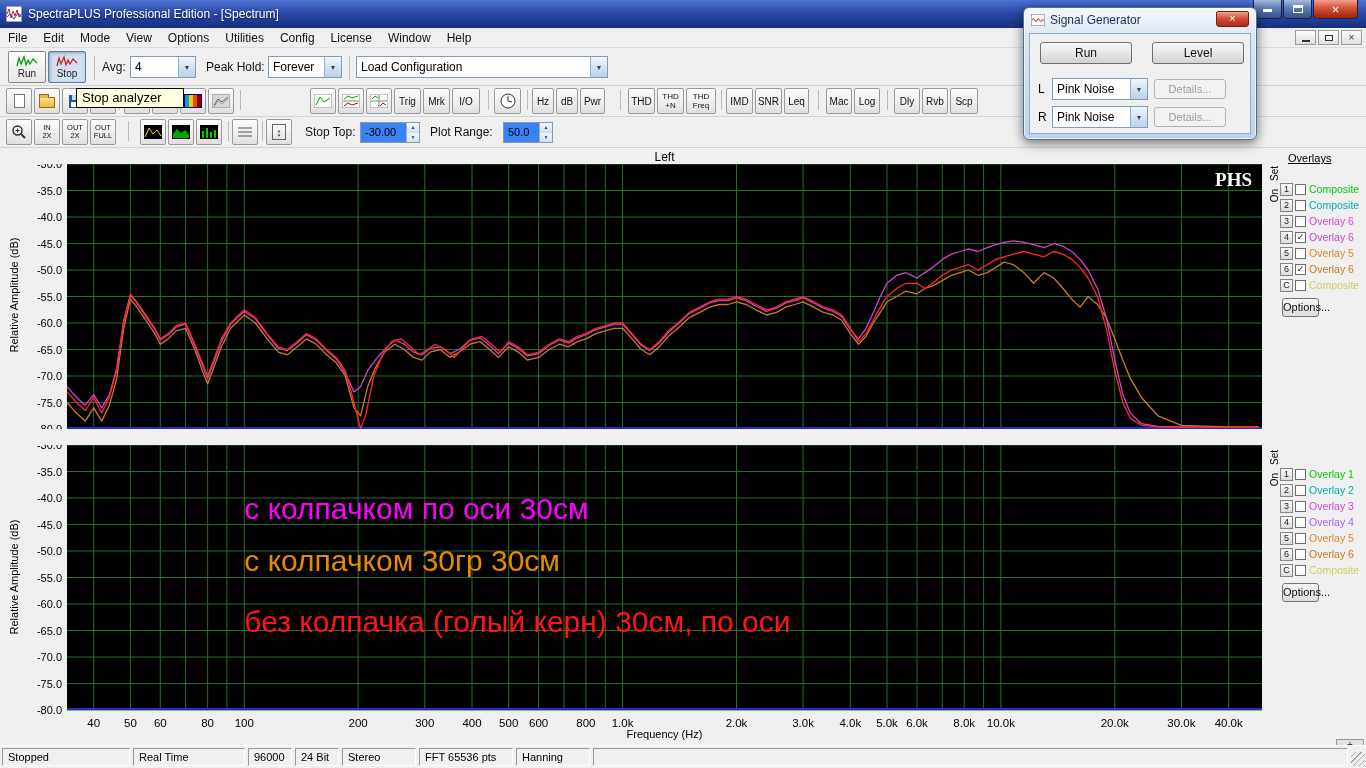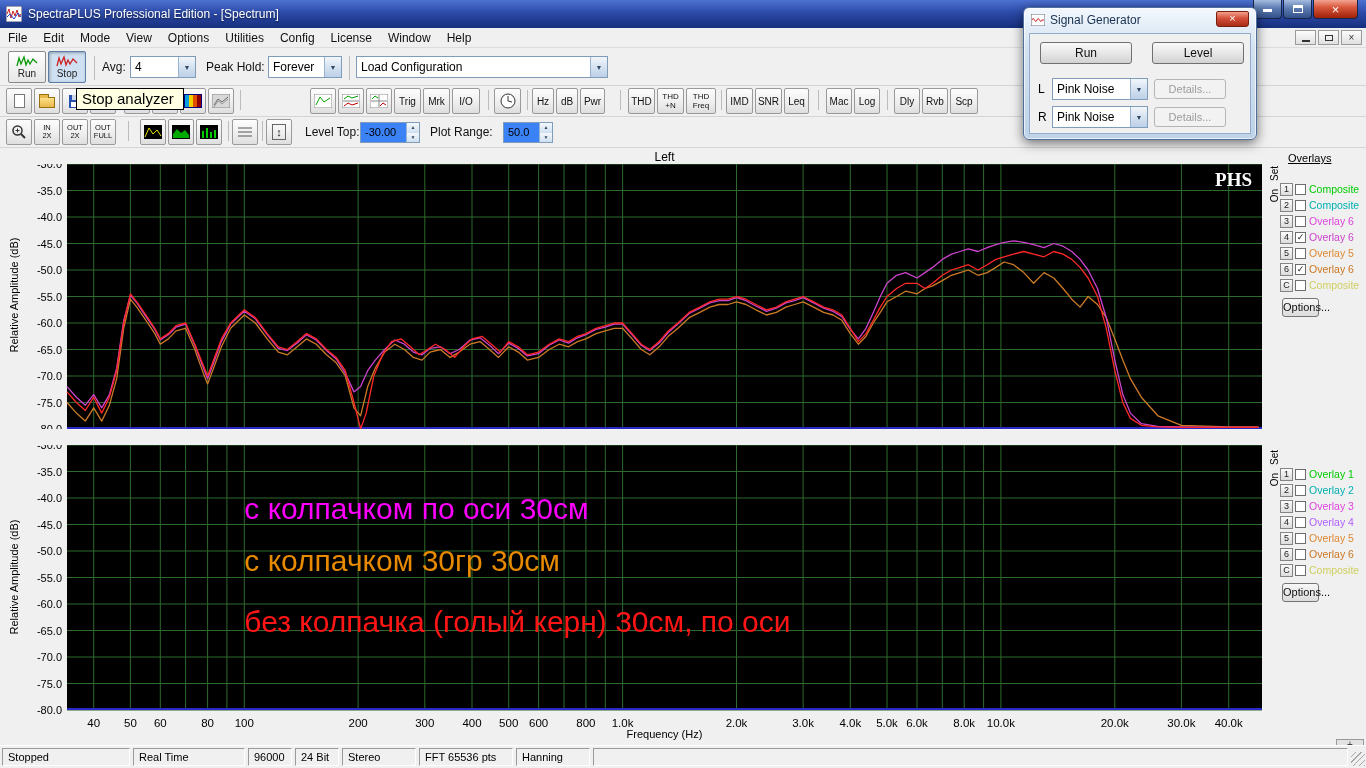--- a/index.html
+++ b/index.html
@@ -61,21 +61,21 @@
   .ic-folder{width:16px;height:11px;background:linear-gradient(#ffe08a,#e8b84a);border:1px solid #97700f;position:relative;margin-top:2px;}
   .ic-folder::before{content:"";position:absolute;top:-4px;left:-1px;width:8px;height:3px;background:#e8b84a;border:1px solid #97700f;border-bottom:none;}
   .ic-floppy{width:13px;height:13px;background:#2a52b0;position:relative;}
   .ic-floppy::before{content:"";position:absolute;left:3px;top:0;width:7px;height:5px;background:#cfd8ea;}
   .ic-floppy::after{content:"";position:absolute;left:2px;bottom:1px;width:9px;height:5px;background:#fff;}
   .ic-ff{color:#0a9a0a;font-weight:bold;font-size:14px;letter-spacing:-1px;line-height:13px;}
   .ic-updown{border:1px solid #666;width:14px;height:16px;font-size:11px;line-height:14px;text-align:center;color:#222;}
 
   
   .tooltip{position:absolute;left:76px;top:88px;z-index:60;background:#ffffe1;border:1px solid #000;
-    font-size:15px;padding:1px 9px 2px 5px;color:#000;white-space:nowrap;}
+    font-size:13px;padding:1px 21px 2px 5px;color:#000;white-space:nowrap;}
 
   
   .plot-title{position:absolute;left:67px;width:1195px;text-align:center;font-size:12px;color:#000;z-index:5;}
   svg.plot{position:absolute;left:30px;z-index:4;}
   .ylab{position:absolute;left:-86px;width:200px;text-align:center;font-size:11px;color:#000;transform:rotate(-90deg);z-index:5;}
   .freq-label{position:absolute;left:67px;width:1195px;top:728px;text-align:center;font-size:11px;color:#000;}
   .pscroll{position:absolute;left:1336px;top:739px;width:28px;height:13px;border:1px solid #999;
     background:#e2e2e2;font-size:10px;line-height:10px;text-align:center;color:#444;}
   .dockfrag{position:absolute;left:1342px;top:117px;width:22px;height:26px;background:#141414;
     border:1px solid #3a3a3a;border-radius:3px;z-index:15;}
@@ -376,21 +376,21 @@
     <span class="sep" style="left:228px"></span>
     <div class="sbtn" style="left:232px;width:26px">
         <svg width="16" height="12">
           <path d="M1,2 H15 M1,6 H15 M1,10 H15" stroke="#555"></path>
         </svg>
       </div>
     <span class="sep" style="left:262px"></span>
     <div class="sbtn" style="left:266px;width:26px">
         <span class="ic-updown">↕</span>
       </div>
-    <span class="lbl3" style="left:305px">Level Top:</span>
+    <span class="lbl3" style="left:305px">Stop Top:</span>
     <div class="spin" style="left:360px;width:60px">
       <span class="spin-val">-30.00</span>
       <span class="spin-btns">
         <span class="spin-b">▲</span>
         <span class="spin-b">▼</span>
       </span>
     </div>
     <span class="lbl3" style="left:430px">Plot Range:</span>
     <div class="spin" style="left:503px;width:50px">
       <span class="spin-val">50.0</span>

